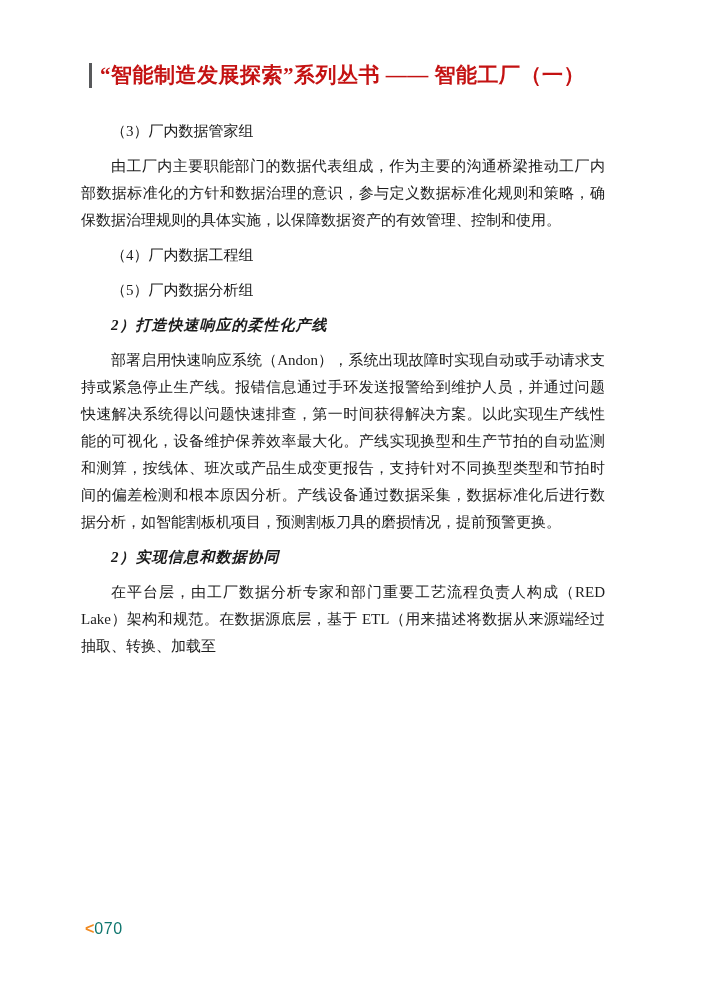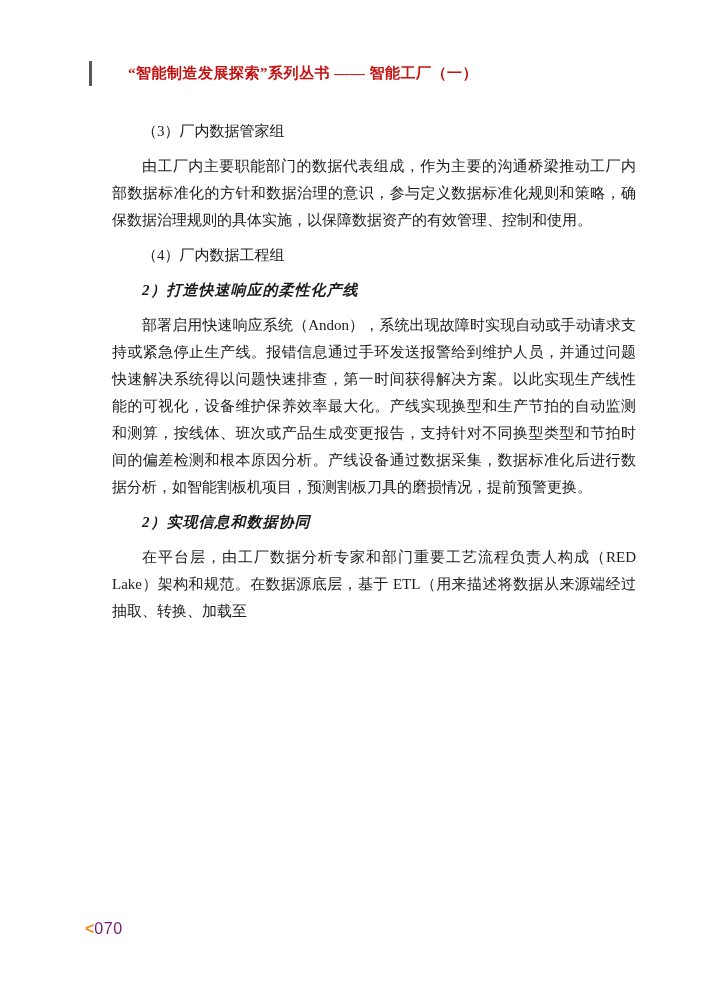--- a/index.html
+++ b/index.html
@@ -22,28 +22,27 @@
   .hdr-bar {
     display: inline-block;
     width: 3px; height: 25px;
     background: #58595b;
     margin-right: 8px;
     flex: 0 0 auto;
   }
   .hdr-title {
     color: #c41212;
     font-weight: bold;
-    font-size: 15px;
+    font-size: 21px;
     letter-spacing: 0.5px;
     white-space: nowrap;
-    margin-left: 28px;
   }
   
   .content {
-    position: absolute; left: 112px; top: 118px;
+    position: absolute; left: 81px; top: 118px;
     width: 524px;
     color: #1b1b1b;
     font-size: 15px;
     line-height: 27px;
   }
   .block { margin: 0 0 8px 0; }
   .para {
     text-indent: 2em;
     text-align: justify;
   }
@@ -57,36 +56,37 @@
     letter-spacing: 1px;
   }
   
   .ftr {
     position: absolute; left: 85px; top: 919px;
     font-family: "Liberation Sans", "DejaVu Sans", sans-serif;
     font-size: 16px;
     line-height: 20px;
   }
   .ftr-arrow { color: #f18a21; font-weight: bold; }
-  .ftr-num { color: #701a75; letter-spacing: 0.5px; }
+  .ftr-num { color: #0f766e; letter-spacing: 0.5px; }
 </style>
 </head>
 <body>
 
 <div class="page">
 
   <header class="hdr">
     <span class="hdr-bar"></span>
     <span class="hdr-title">“智能制造发展探索”系列丛书 —— 智能工厂（一）</span>
   </header>
 
   <main class="content">
     <div class="block subhead">（3）厂内数据管家组</div>
     <div class="block para">由工厂内主要职能部门的数据代表组成，作为主要的沟通桥梁推动工厂内部数据标准化的方针和数据治理的意识，参与定义数据标准化规则和策略，确保数据治理规则的具体实施，以保障数据资产的有效管理、控制和使用。</div>
     <div class="block subhead">（4）厂内数据工程组</div>
+    <div class="block subhead">（5）厂内数据分析组</div>
     <div class="block numhead">2）打造快速响应的柔性化产线</div>
     <div class="block para">部署启用快速响应系统（Andon），系统出现故障时实现自动或手动请求支持或紧急停止生产线。报错信息通过手环发送报警给到维护人员，并通过问题快速解决系统得以问题快速排查，第一时间获得解决方案。以此实现生产线性能的可视化，设备维护保养效率最大化。产线实现换型和生产节拍的自动监测和测算，按线体、班次或产品生成变更报告，支持针对不同换型类型和节拍时间的偏差检测和根本原因分析。产线设备通过数据采集，数据标准化后进行数据分析，如智能割板机项目，预测割板刀具的磨损情况，提前预警更换。</div>
     <div class="block numhead">2）实现信息和数据协同</div>
     <div class="block para">在平台层，由工厂数据分析专家和部门重要工艺流程负责人构成（RED Lake）架构和规范。在数据源底层，基于 ETL（用来描述将数据从来源端经过抽取、转换、加载至</div>
   </main>
 
   <footer class="ftr">
     <span class="ftr-arrow">&lt;</span><span class="ftr-num">070</span>
   </footer>
 

